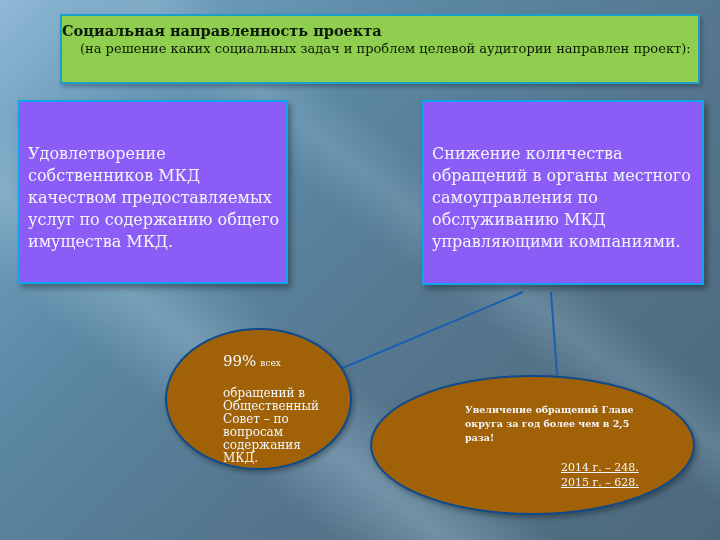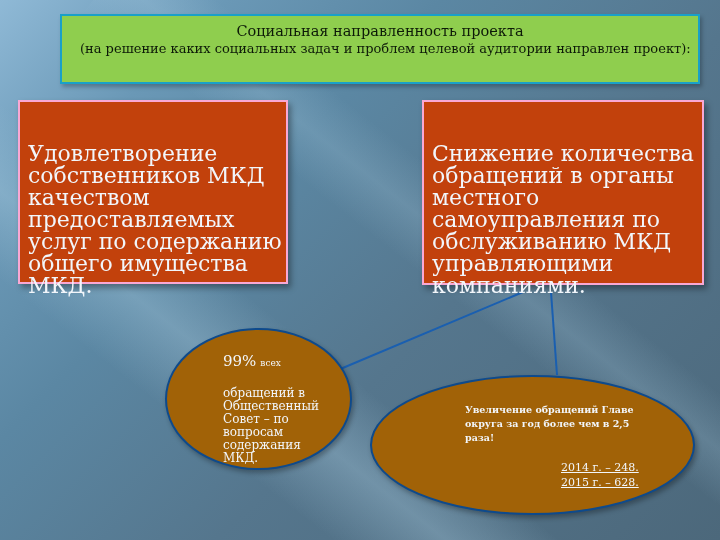--- a/index.html
+++ b/index.html
@@ -18,26 +18,26 @@
     position: absolute; left: 140px; top: -60px; width: 900px; height: 90px;
     transform: rotate(38deg); transform-origin: 0 0;
     background: linear-gradient(to bottom, rgba(255,255,255,0) 0%, rgba(170,205,225,0.22) 50%, rgba(255,255,255,0) 100%);
     pointer-events: none;
   }
   .header-box {
     position: absolute; left: 60px; top: 14px; width: 636px; height: 66px;
     background: #8fce4e; border: 2px solid #1aa0c8;
     color: #0d1a08; box-shadow: 2px 3px 4px rgba(0,0,0,0.25);
   }
-  .header-title { text-align: center; font-size: 14.5px; margin-top: 6px; line-height: 18px; }
+  .header-title { font-size: 14.5px; margin-top: 6px; line-height: 18px; font-weight: bold; }
   .header-sub { font-size: 13px; line-height: 18px; padding-left: 18px; padding-right: 6px; }
   .blue-box {
-    position: absolute; background: #c2410c; border: 2px solid #f9a8d4;
+    position: absolute; background: #8b5cf6; border: 2px solid #0ea5e9;
     color: #f2f6fb; box-shadow: 3px 4px 6px rgba(0,0,0,0.35);
-    font-size: 22px; line-height: 22px;
+    font-size: 16px; line-height: 22px;
   }
   .box-left { left: 18px; top: 100px; width: 266px; height: 180px; }
   .box-right { left: 422px; top: 100px; width: 278px; height: 181px; }
   .box-text { position: absolute; left: 8px; top: 41px; right: 4px; }
   .ellipse {
     position: absolute; background: #a16207; border: 2px solid #0e4a8c;
     border-radius: 50%; color: #f2f6fb; box-shadow: 2px 3px 5px rgba(0,0,0,0.3);
   }
   .ell-left { left: 165px; top: 328px; width: 183px; height: 138px; }
   .ell-right { left: 370px; top: 375px; width: 321px; height: 136px; }

